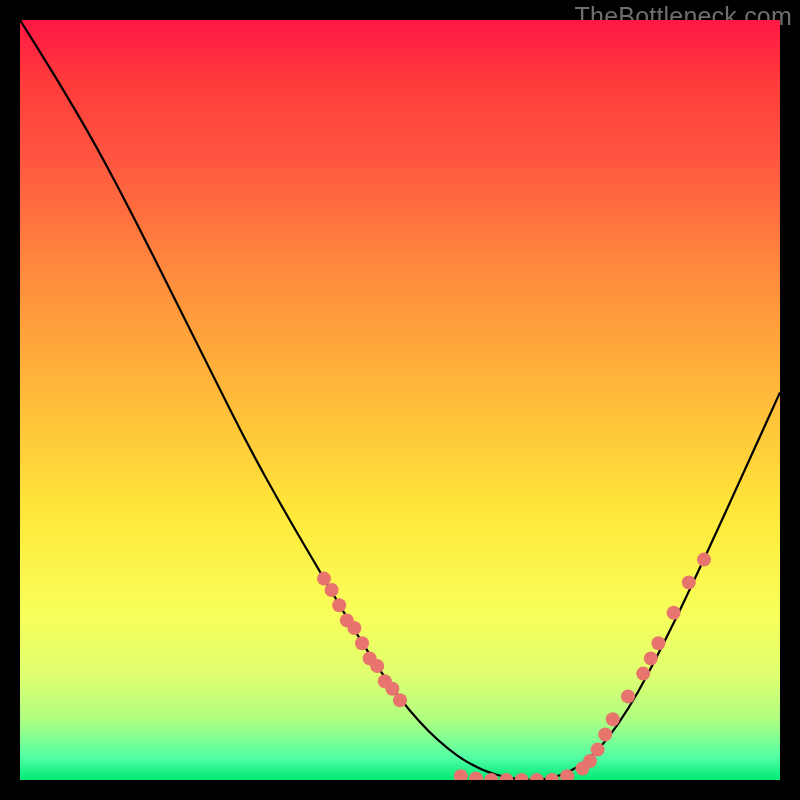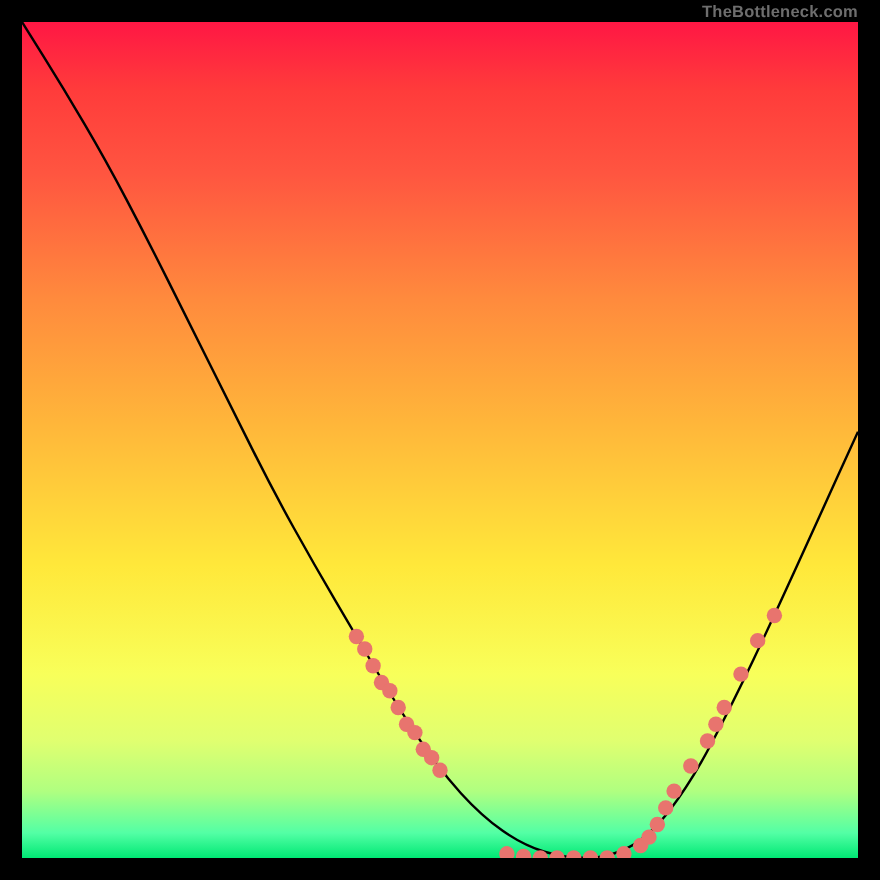--- a/index.html
+++ b/index.html
@@ -24,25 +24,25 @@
       #ffb63a 48%,
       #ffe83a 65%,
       #f8ff5a 78%,
       #e0ff70 86%,
       #b0ff80 92%,
       #53ffa5 97%,
       #00e874 100%);
   }
   .watermark {
     position: absolute;
-    right: 20px;
+    right: 8px;
     top: 2px;
     font-family: Arial, Helvetica, sans-serif;
-    font-size: 15px;
-    font-weight: bold;
+    font-size: 25px;
+    font-weight: normal;
     color: #6e6e6e;
     letter-spacing: 0.2px;
   }
   .svg-overlay {
     position: absolute;
     left: 0;
     top: 0;
     width: 760px;
     height: 760px;
   }

